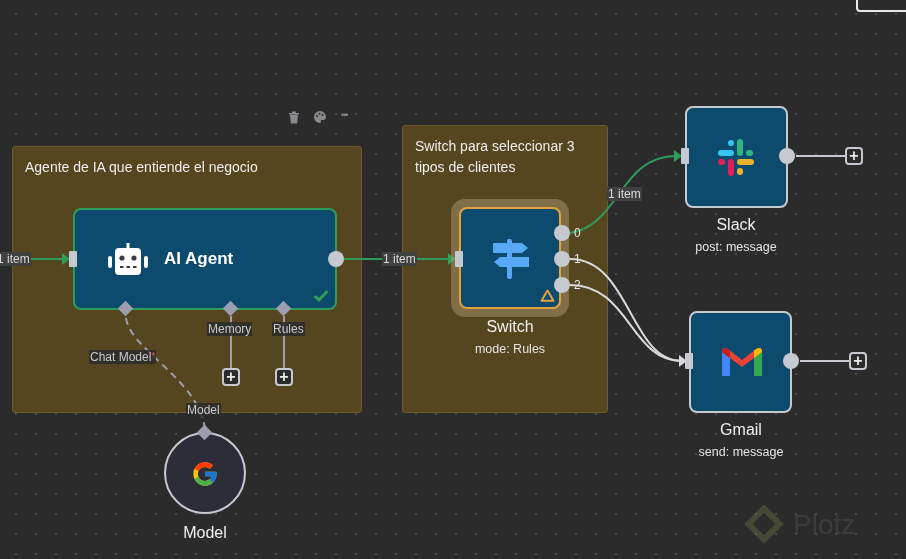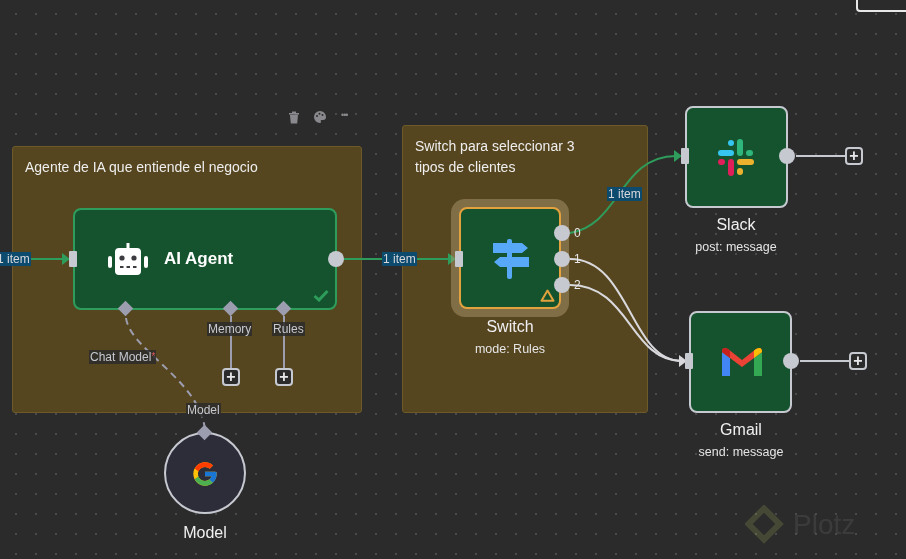--- a/index.html
+++ b/index.html
@@ -4,42 +4,42 @@
 <style>
   html,body{margin:0;padding:0;}
   body{width:906px;height:559px;overflow:hidden;position:relative;
     background-color:#2b2b2b;
     background-image:radial-gradient(circle, #4a4a4a 1px, transparent 1.2px);
     background-size:20px 20px;background-position:6px 4px;
     font-family:"Liberation Sans",sans-serif;color:#e8e8ea;}
   .abs{position:absolute;}
   .sticky{position:absolute;background:#56461f;border:1px solid #6e5a28;border-radius:3px;}
   .sticky-text{position:absolute;left:12px;top:10px;font-size:14px;color:#eee;line-height:21px;}
-  .node{position:absolute;background:#14532d;border:2px solid #c7c9d1;border-radius:8px;box-sizing:border-box;}
+  .node{position:absolute;background:#0c4a6e;border:2px solid #c7c9d1;border-radius:8px;box-sizing:border-box;}
   .node-title{position:absolute;font-size:16px;font-weight:normal;color:#f0f0f2;text-align:center;}
   .node-sub{position:absolute;font-size:12.5px;color:#e5e5e5;text-align:center;}
   .handle-in{position:absolute;width:8px;height:16px;background:#c7c9d1;border-radius:1px;}
   .handle-out{position:absolute;width:16px;height:16px;background:#c7c9d1;border-radius:50%;}
   .diamond{position:absolute;width:11px;height:11px;background:#9d9db0;transform:rotate(45deg);}
   .plus-btn{position:absolute;width:18px;height:18px;border:2px solid #c7c9d1;border-radius:4px;box-sizing:border-box;
     background:#2b2b2b;color:#e8e8ea;font-size:16px;line-height:13px;text-align:center;font-weight:bold;cursor:pointer;}
   .label-sm{position:absolute;font-size:12px;color:#c7c9d1;background:rgba(43,43,43,0.85);padding:0 1px;line-height:14px;}
-  .edge-label{position:absolute;font-size:12px;color:#d8d8dc;background:#0c4a6e;line-height:14px;padding:0 1px;}
+  .edge-label{position:absolute;font-size:12px;color:#d8d8dc;background:#404040;line-height:14px;padding:0 1px;}
   .port-num{position:absolute;font-size:12px;color:#e8e8ea;}
   .tool-icon{position:absolute;color:#8a8a8e;font-size:14px;cursor:pointer;}
 </style>
 </head>
 <body>
 
 <div class="abs" style="left:856px;top:-10px;width:60px;height:18px;border:2px solid #e8e8e8;border-radius:4px;"></div>
 
 <div class="sticky" style="left:12px;top:146px;width:348px;height:265px;">
   <div class="sticky-text">Agente de IA que entiende el negocio</div>
 </div>
-<div class="sticky" style="left:402px;top:125px;width:204px;height:286px;padding-left:40px;">
+<div class="sticky" style="left:402px;top:125px;width:204px;height:286px;">
   <div class="sticky-text">
     <div>Switch para seleccionar 3</div>
     <div>tipos de clientes</div>
   </div>
 </div>
 
 <div class="tool-icon" style="left:288px;top:111px;">
   <svg width="12" height="13" viewBox="0 0 12 13">
       <rect x="1" y="2" width="10" height="1.6" fill="#8a8a8e"></rect>
       <rect x="4" y="0.5" width="4" height="1.6" fill="#8a8a8e"></rect>

